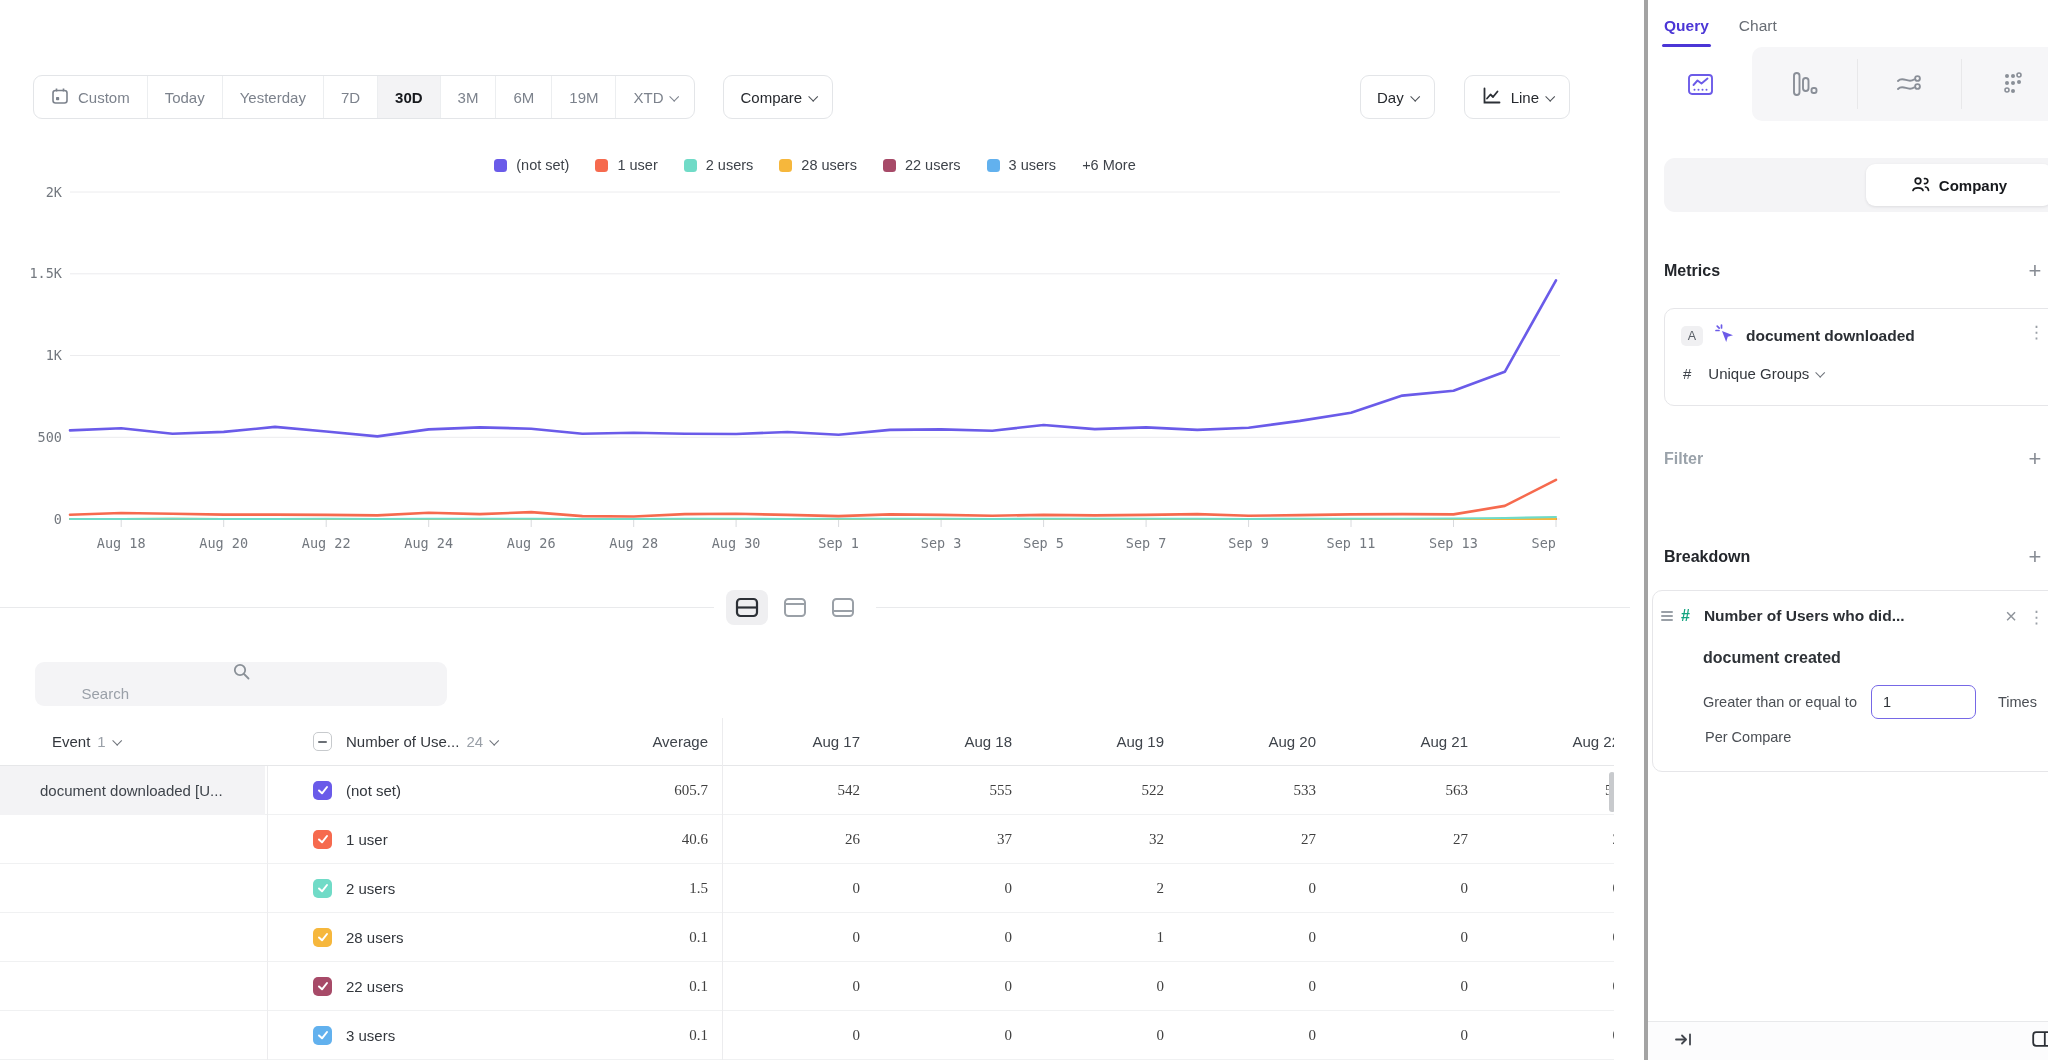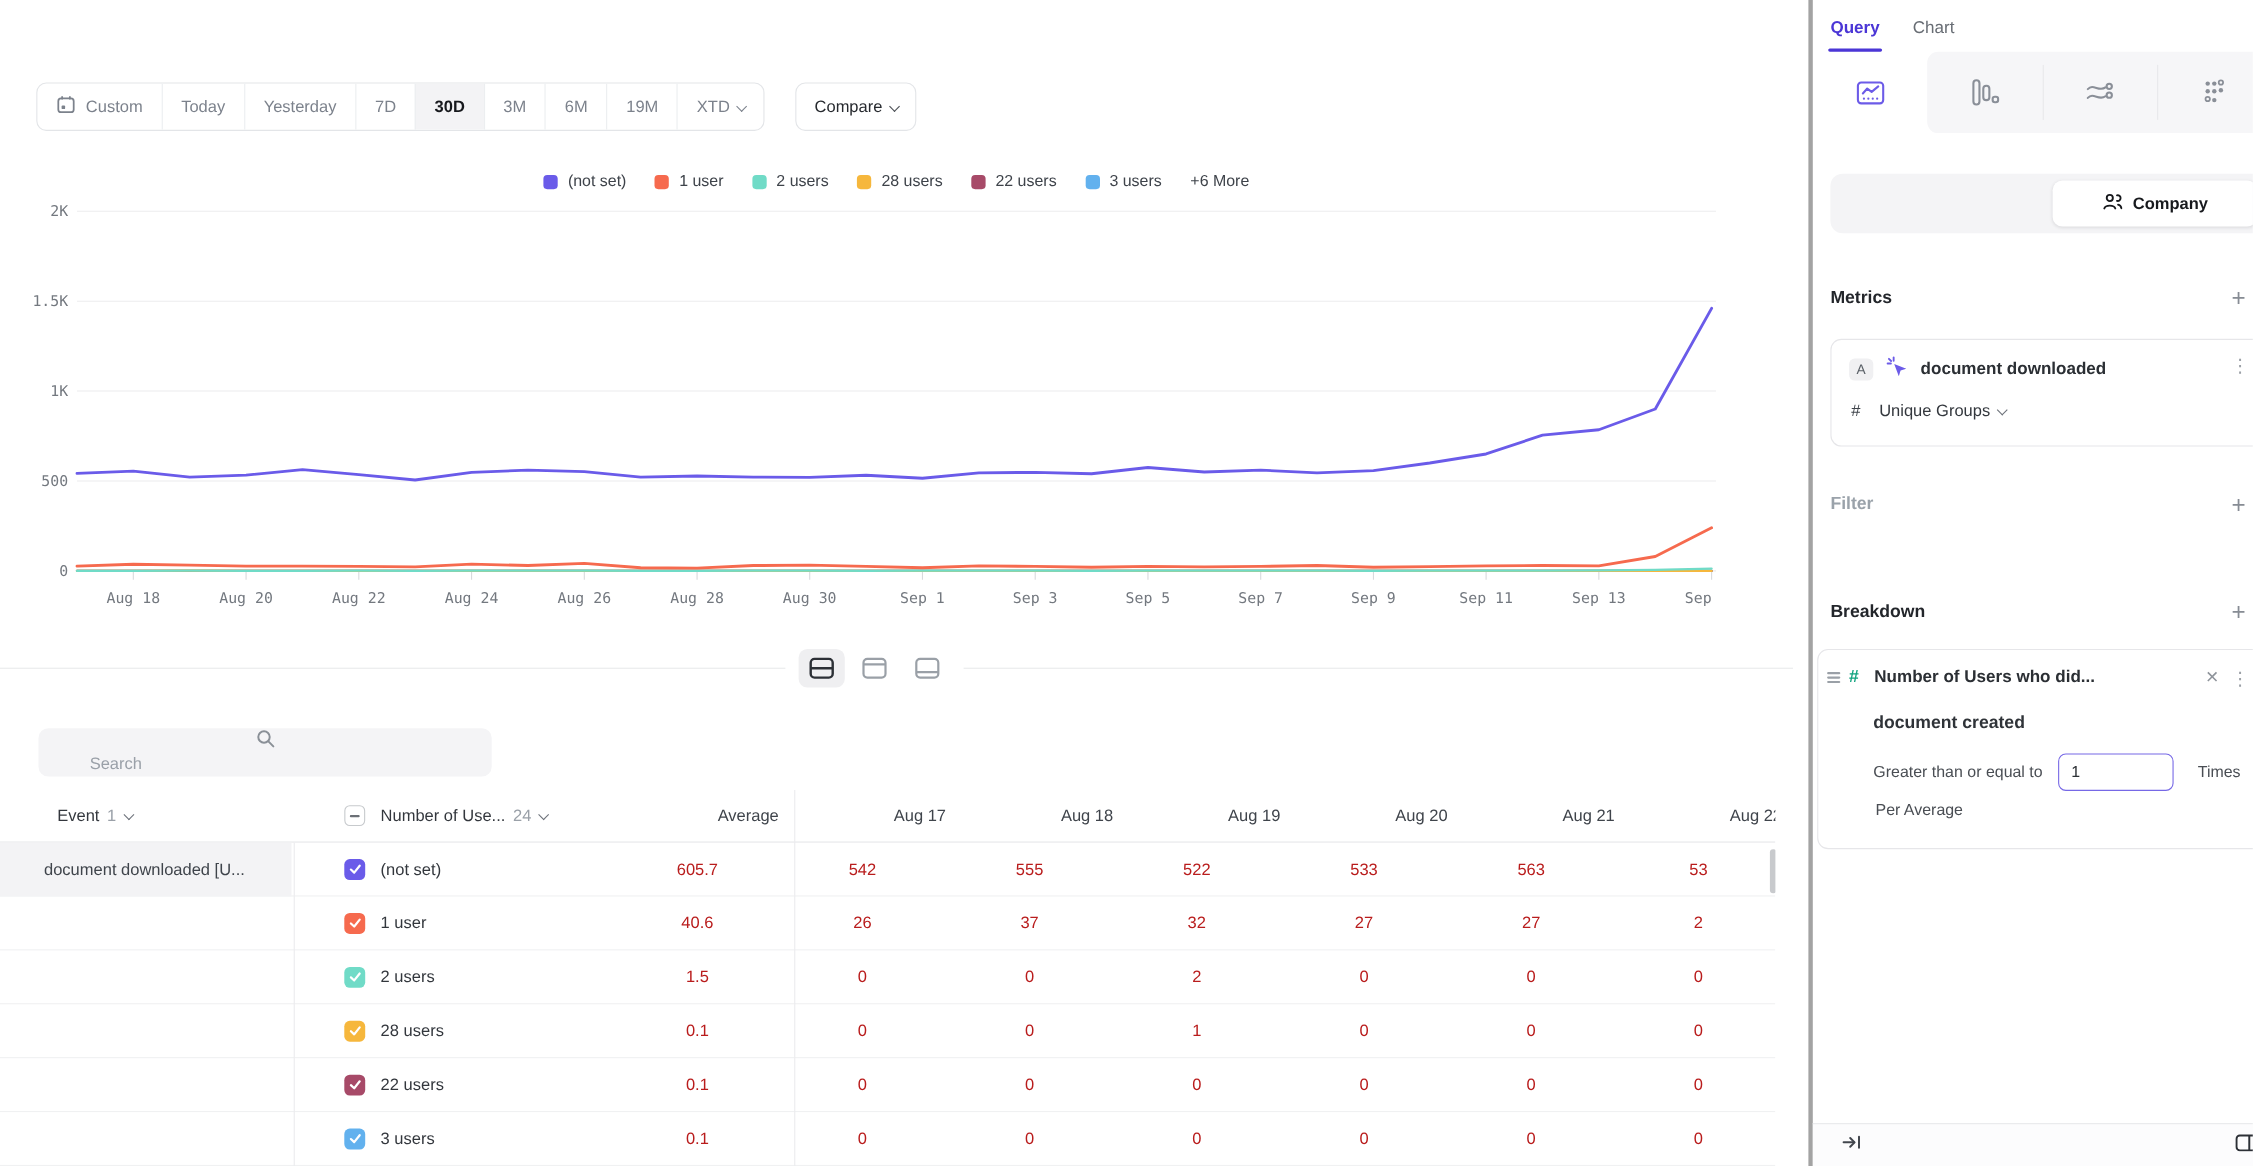--- a/index.html
+++ b/index.html
@@ -51,21 +51,21 @@
   .tbl-head { height:48px; border-bottom:1px solid #e6e7e9; }
   .tbl-row { height:49px; border-bottom:1px solid #f0f1f2; position:relative; }
   .th { font-size:15px; color:#3f444b; }
   .th-event { padding-left:52px; display:flex; align-items:center; color:#33373d; }
   .th-event .cnt, .th-group .cnt { color:#9aa0a8; margin-left:7px; }
   .th-event .chev, .th-group .chev { color:#6d727a; }
   .th-group { padding-left:48px; display:flex; align-items:center; color:#33373d; }
   .minusbox { width:19px; height:19px; border:1.5px solid #c7cacd; border-radius:5px; background:#fff;
               display:flex; align-items:center; justify-content:center; margin-right:14px; }
   .minusbox i { display:block; width:9px; height:2px; background:#6b7076; border-radius:1px; }
-  .num { font-family:Liberation Sans, sans-serif; font-size:15px; color:#b91c1c; text-align:center; }
+  .num { font-family:Liberation Serif, serif; font-size:15px; color:#404040; text-align:right; }
   .th-num { text-align:right; font-size:15px; color:#3f444b; }
   .cell-label { padding-left:48px; display:flex; align-items:center; font-size:15px; color:#33373d; }
   .cbox { width:19px; height:19px; border-radius:5px; margin-right:14px; display:flex; align-items:center; justify-content:center; }
   .event-pill { position:absolute; left:0; top:0; width:265px; height:49px; background:#f3f3f5;
                 display:flex; align-items:center; padding-left:40px; font-size:15px; color:#3f444b;
                 white-space:nowrap; overflow:hidden; }
   .vline { position:absolute; width:1px; background:#ececee; }
   .scrollthumb { position:absolute; left:1609px; top:54px; width:6px; height:40px; border-radius:3px; background:#c8cacd; }
   
   .panel { position:absolute; left:1644px; top:0; width:418px; height:1060px; background:#fff; border-left:4px solid #a3a3a3; }
@@ -152,20 +152,36 @@
             <span>19M</span>
           </div>
         <div class="range-cell">
             <span>XTD</span>
             <span class="chev"></span>
           </div>
       </div>
       <div class="btn compare">
         <span>Compare</span>
           <span class="chev"></span>
+      </div>
+      <div class="tb-right">
+        <div class="btn">
+          <span>Day</span>
+            <span class="chev"></span>
+        </div>
+        <div class="btn">
+          <span class="lineicon">
+            <svg width="21" height="20" viewBox="0 0 21 20">
+                <path d="M3.5 2.5 V16.5 H18.5" fill="none" stroke="#2c3036" stroke-width="1.8" stroke-linecap="round"></path>
+                <path d="M6 12.5 L9.5 8.5 L12 11 L16.5 5.5" fill="none" stroke="#2c3036" stroke-width="1.8" stroke-linecap="round" stroke-linejoin="round"></path>
+              </svg>
+          </span>
+          <span>Line</span>
+            <span class="chev"></span>
+        </div>
       </div>
     </div>
 
     <div class="legend" id="legend">
         <div class="legend-item">
           <span class="swatch" style="background: rgb(106, 91, 233);"></span>
           <span>(not set)</span>
         </div>
         <div class="legend-item">
           <span class="swatch" style="background: rgb(246, 106, 78);"></span>
@@ -518,21 +534,21 @@
         <span class="bc-title">Number of Users who did...</span>
       </div>
       <span class="bc-x">×</span>
       <span class="bc-kebab">⋮</span>
       <div class="bc-event">document created</div>
       <div class="bc-cond">
         <span>Greater than or equal to</span>
         <input class="bc-input" value="1" style="">
         <span>Times</span>
       </div>
-      <div class="bc-per">Per Average</div>
+      <div class="bc-per">Per Compare</div>
     </div>
 
     <div class="pfooter">
       <span>
         <svg width="19" height="15" viewBox="0 0 19 15">
             <line x1="2" y1="7.5" x2="11.5" y2="7.5" stroke="currentColor" stroke-width="1.8" stroke-linecap="round"></line>
             <polyline points="8,3.5 12,7.5 8,11.5" fill="none" stroke="currentColor" stroke-width="1.8" stroke-linecap="round" stroke-linejoin="round"></polyline>
             <line x1="16" y1="2.5" x2="16" y2="12.5" stroke="currentColor" stroke-width="1.8" stroke-linecap="round"></line>
           </svg>
       </span>

